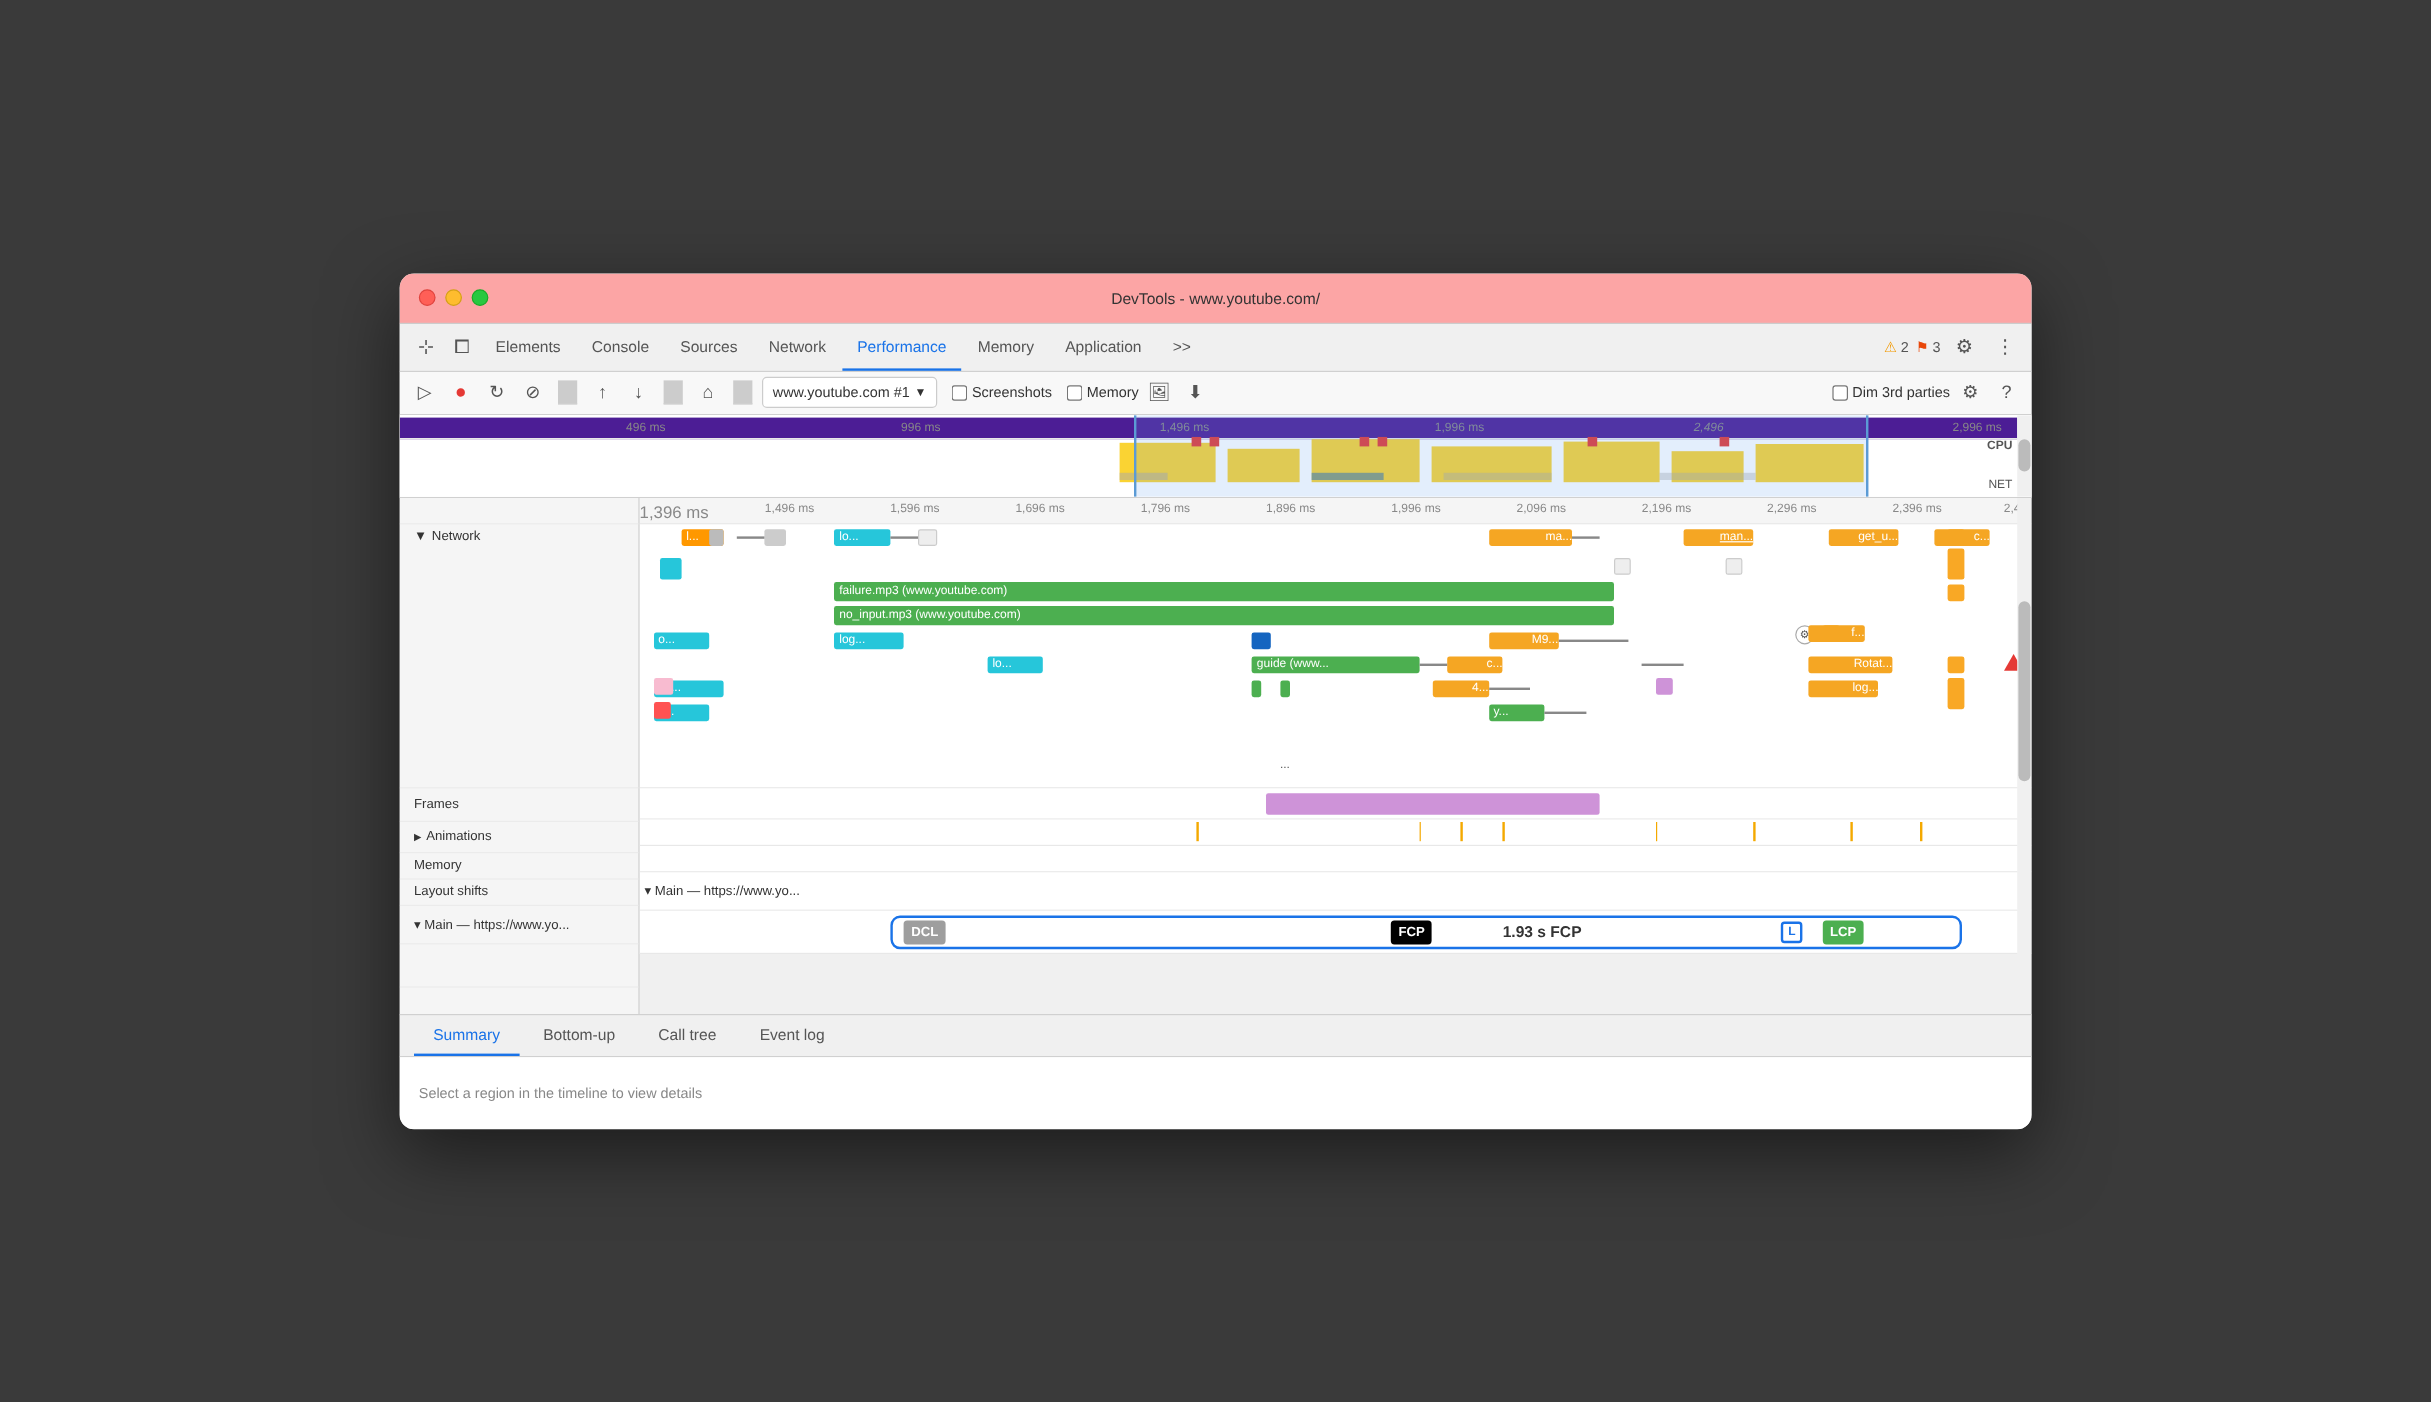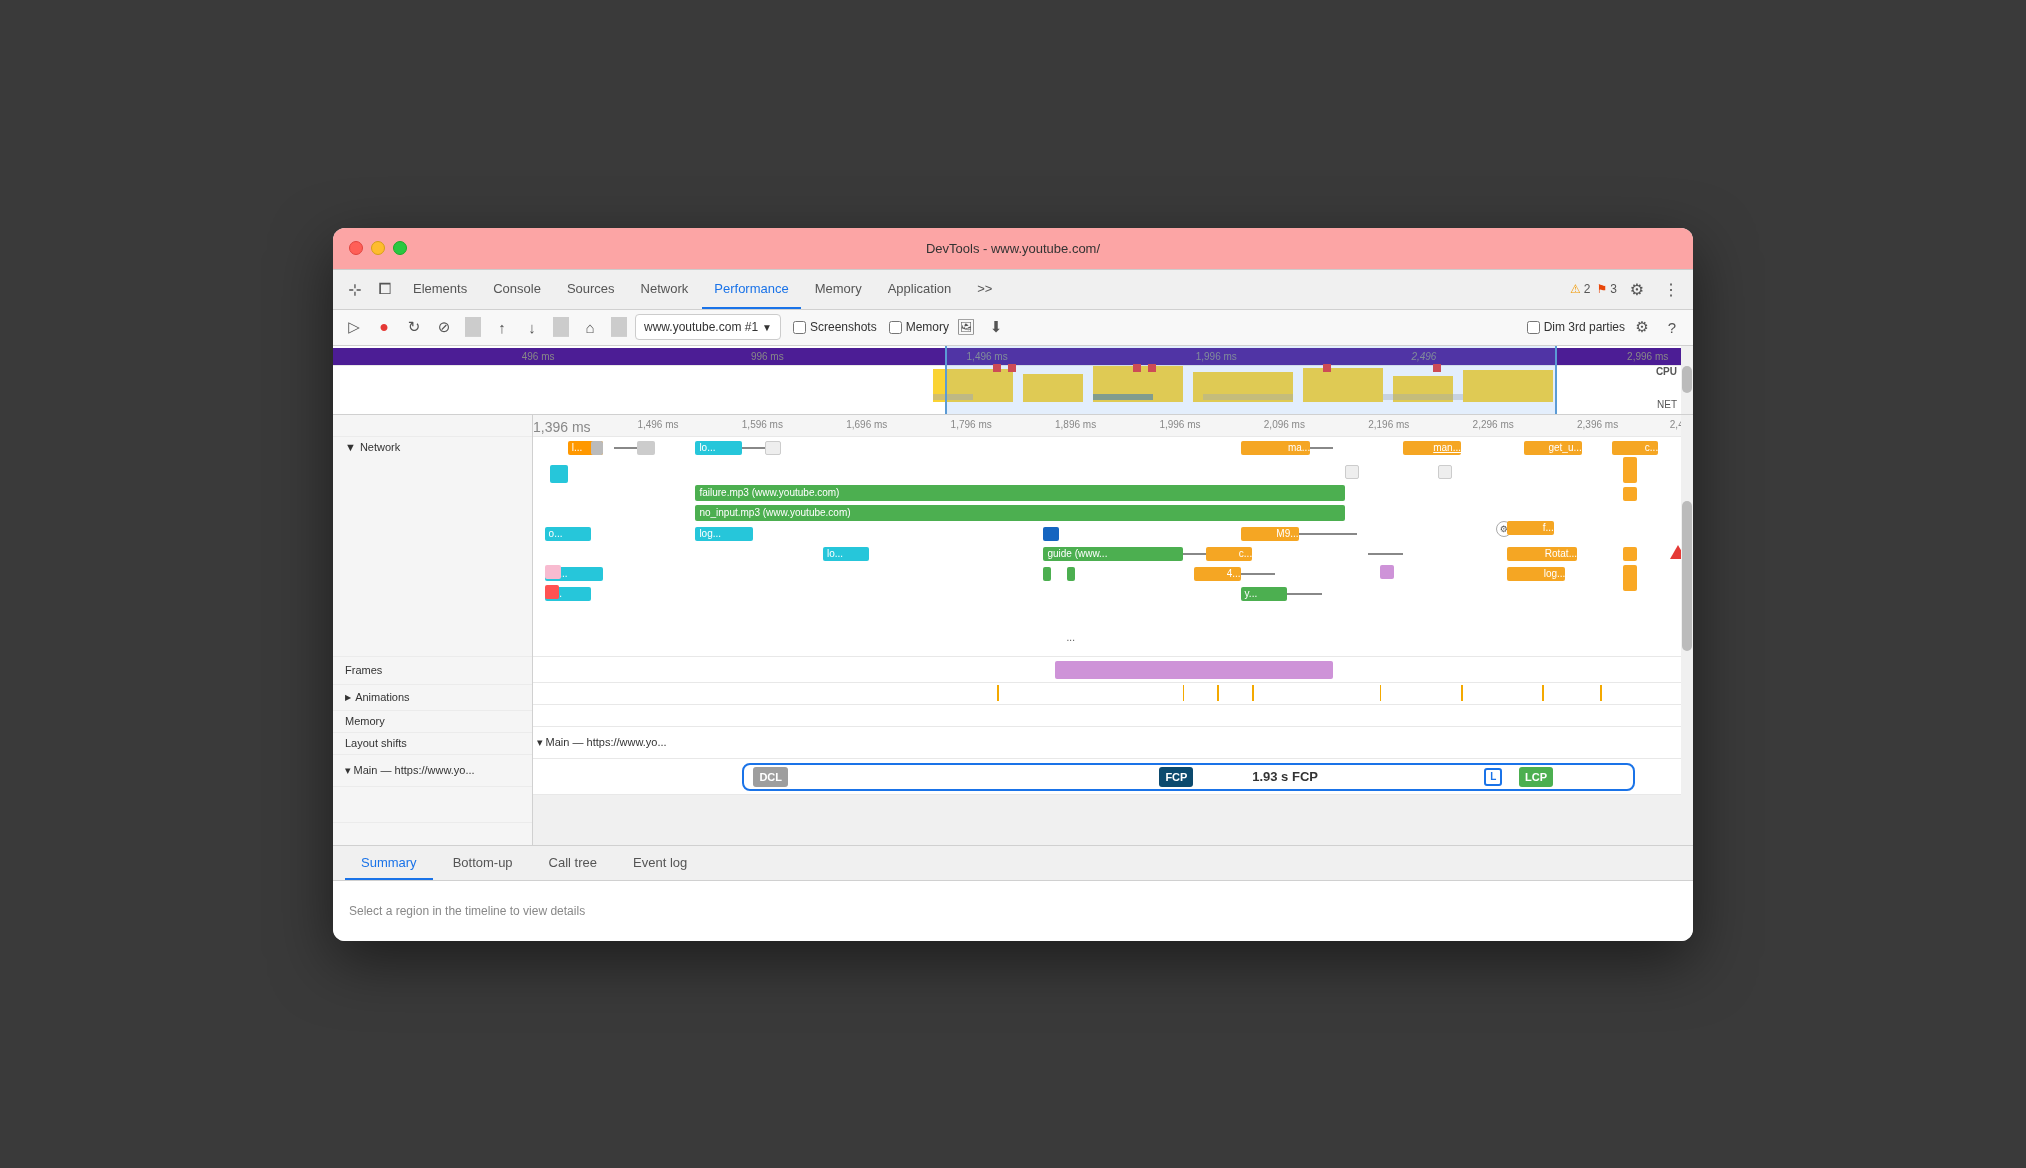--- a/index.html
+++ b/index.html
@@ -619,21 +619,21 @@
       </div>
 
       <div style="height:36px;background:#fff;border-bottom:1px solid #e8e8e8;position:relative;display:flex;align-items:center;">
 
         <div style="position:absolute;left:18%;right:5%;top:4px;height:28px;border:2.5px solid #1a73e8;border-radius:8px;pointer-events:none;"></div>
 
         <div class="metric-badge" style="left:19%;top:8px;background:#9e9e9e;">
           <span>DCL</span>
         </div>
 
-        <div class="metric-badge" style="left:54%;top:8px;background:#0c4a6e;justify-content:flex-end;">
+        <div class="metric-badge" style="left:54%;top:8px;background:#000000;justify-content:flex-end;">
           <span>FCP</span>
         </div>
 
         <div class="metric-text" style="left:62%;font-size:13px;font-weight:600;">1.93 s FCP</div>
 
         <div class="metric-L" style="position:absolute;left:82%;top:9px;">
           <span>L</span>
         </div>
 
         <div class="metric-badge" style="left:85%;top:8px;background:#4CAF50;">

